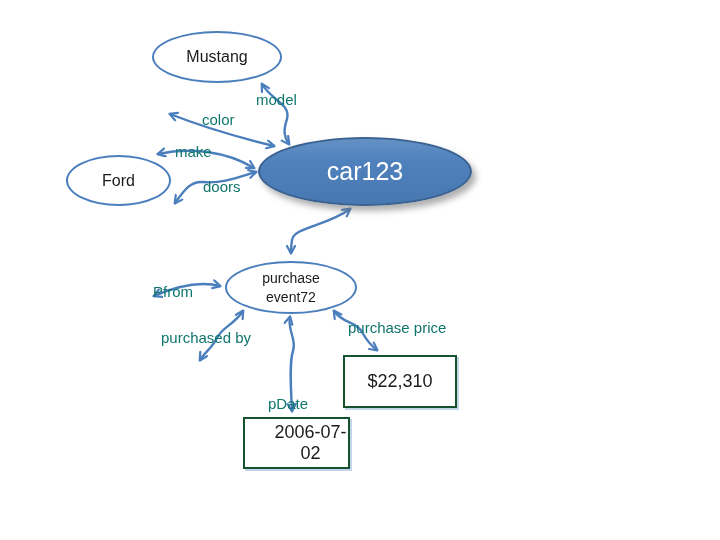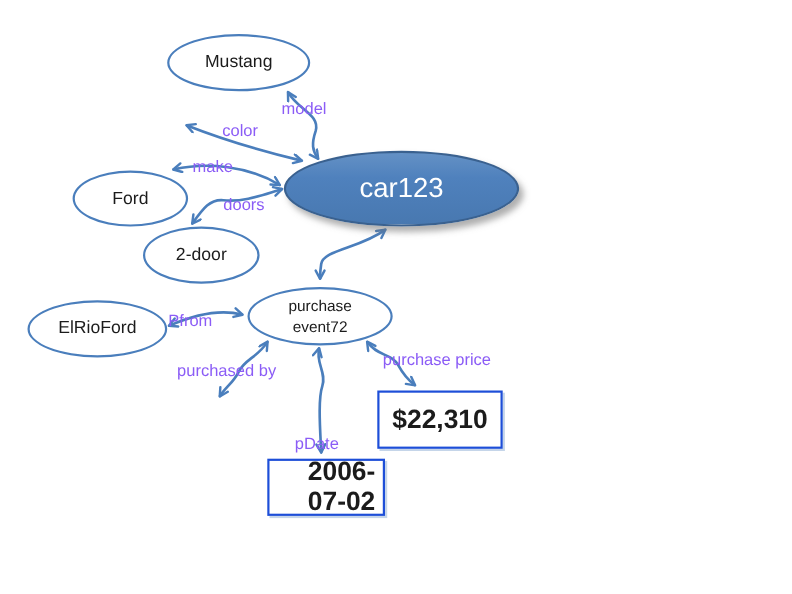--- a/index.html
+++ b/index.html
@@ -12,34 +12,33 @@
   .edge { fill:none; stroke:#4a7ebc; stroke-width:2.4; stroke-linecap:round; }
 
   .node {
     position:absolute; z-index:2; display:flex; align-items:center; justify-content:center;
     text-align:center; box-sizing:border-box; font-size:16px;
   }
   .ellipse {
     border:2.5px solid #4a7ebc; border-radius:50%; background:#ffffff;
   }
   .rect {
-    border:2px solid #1d4ed8; background:#ffffff; font-size:24px;
+    border:2px solid #14532d; background:#ffffff; font-size:18px;
     box-shadow:2px 2px 0 rgba(149,179,215,0.55);
-    font-weight:bold;
   }
   .entity {
     border:2.5px solid #3a618f; border-radius:50%;
     background:linear-gradient(180deg,#6491c5 0%, #4f81bd 35%, #4878b0 100%);
     color:#ffffff; font-size:25px;
     box-shadow:4px 5px 6px rgba(110,110,110,0.55);
   }
   .two-line { flex-direction:column; line-height:19px; font-size:14px; }
 
   .edge-label {
-    position:absolute; z-index:3; font-size:15px; color:#8b5cf6; white-space:nowrap;
+    position:absolute; z-index:3; font-size:15px; color:#0f766e; white-space:nowrap;
   }
 
   
   #n-mustang  { left:152px; top:31px;  width:130px; height:52px; }
   #n-red      { left:66px;  top:87px;  width:105px; height:51px; }
   #n-ford     { left:66px;  top:155px; width:105px; height:51px; }
   #n-twodoor  { left:130px; top:206px; width:106px; height:52px; }
   #n-car      { left:258px; top:137px; width:214px; height:69px; }
   #n-purchase { left:225px; top:261px; width:132px; height:53px; }
   #n-elrio    { left:25px;  top:273px; width:127px; height:52px; }
@@ -78,36 +77,30 @@
     <path class="edge" d="M 290,317 C 287,330 297,339 293,351 C 289,363 291,390 292,411" marker-start="url(#arrow)" marker-end="url(#arrow)"></path>
     <path class="edge" d="M 334,311 C 343,324 356,321 362,332 C 368,343 373,347 377,350" marker-start="url(#arrow)" marker-end="url(#arrow)"></path>
   </svg>
 
   <div id="n-mustang" class="node ellipse">
     <span>Mustang</span>
   </div>
   <div id="n-ford" class="node ellipse">
     <span>Ford</span>
   </div>
-  <div id="n-twodoor" class="node ellipse">
-    <span>2-door</span>
-  </div>
 
   <div id="n-car" class="node entity">
     <span>car123</span>
   </div>
 
   <div id="n-purchase" class="node ellipse two-line">
     <span>purchase</span>
     <span>event72</span>
   </div>
 
-  <div id="n-elrio" class="node ellipse">
-    <span>ElRioFord</span>
-  </div>
 
   <div id="n-price" class="node rect">
     <span>$22,310</span>
   </div>
   <div id="n-date" class="node rect">
     <span>2006-07-02</span>
   </div>
 
   <span id="l-model" class="edge-label">model</span>
   <span id="l-color" class="edge-label">color</span>

